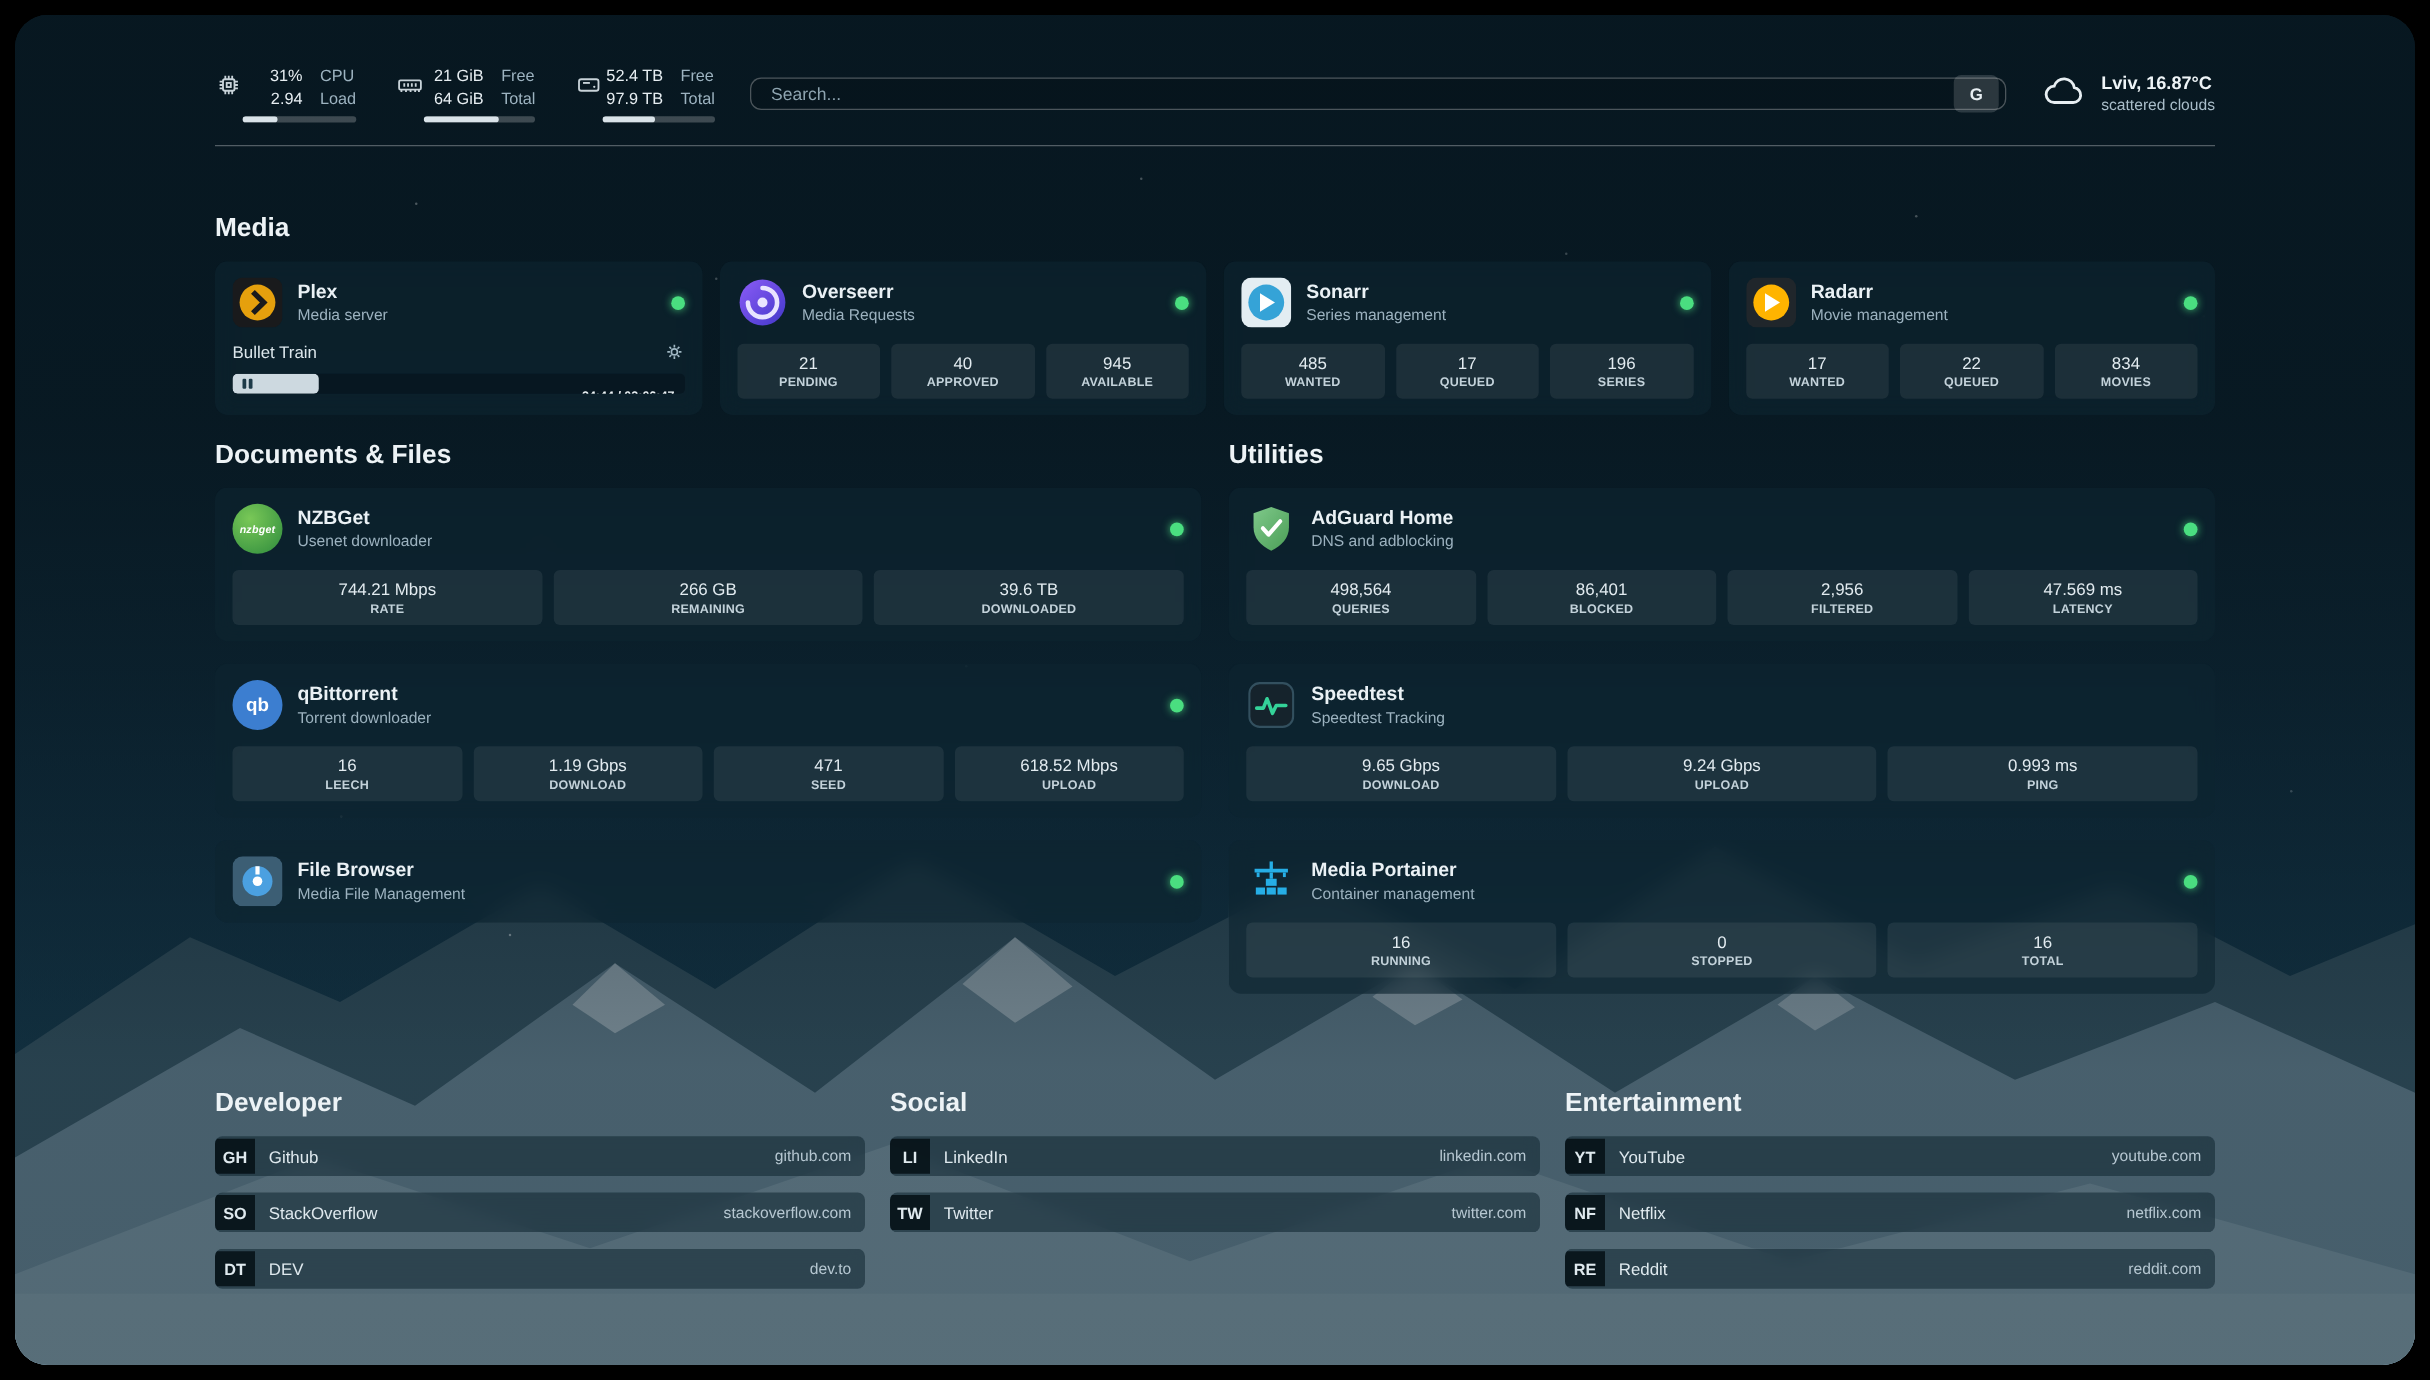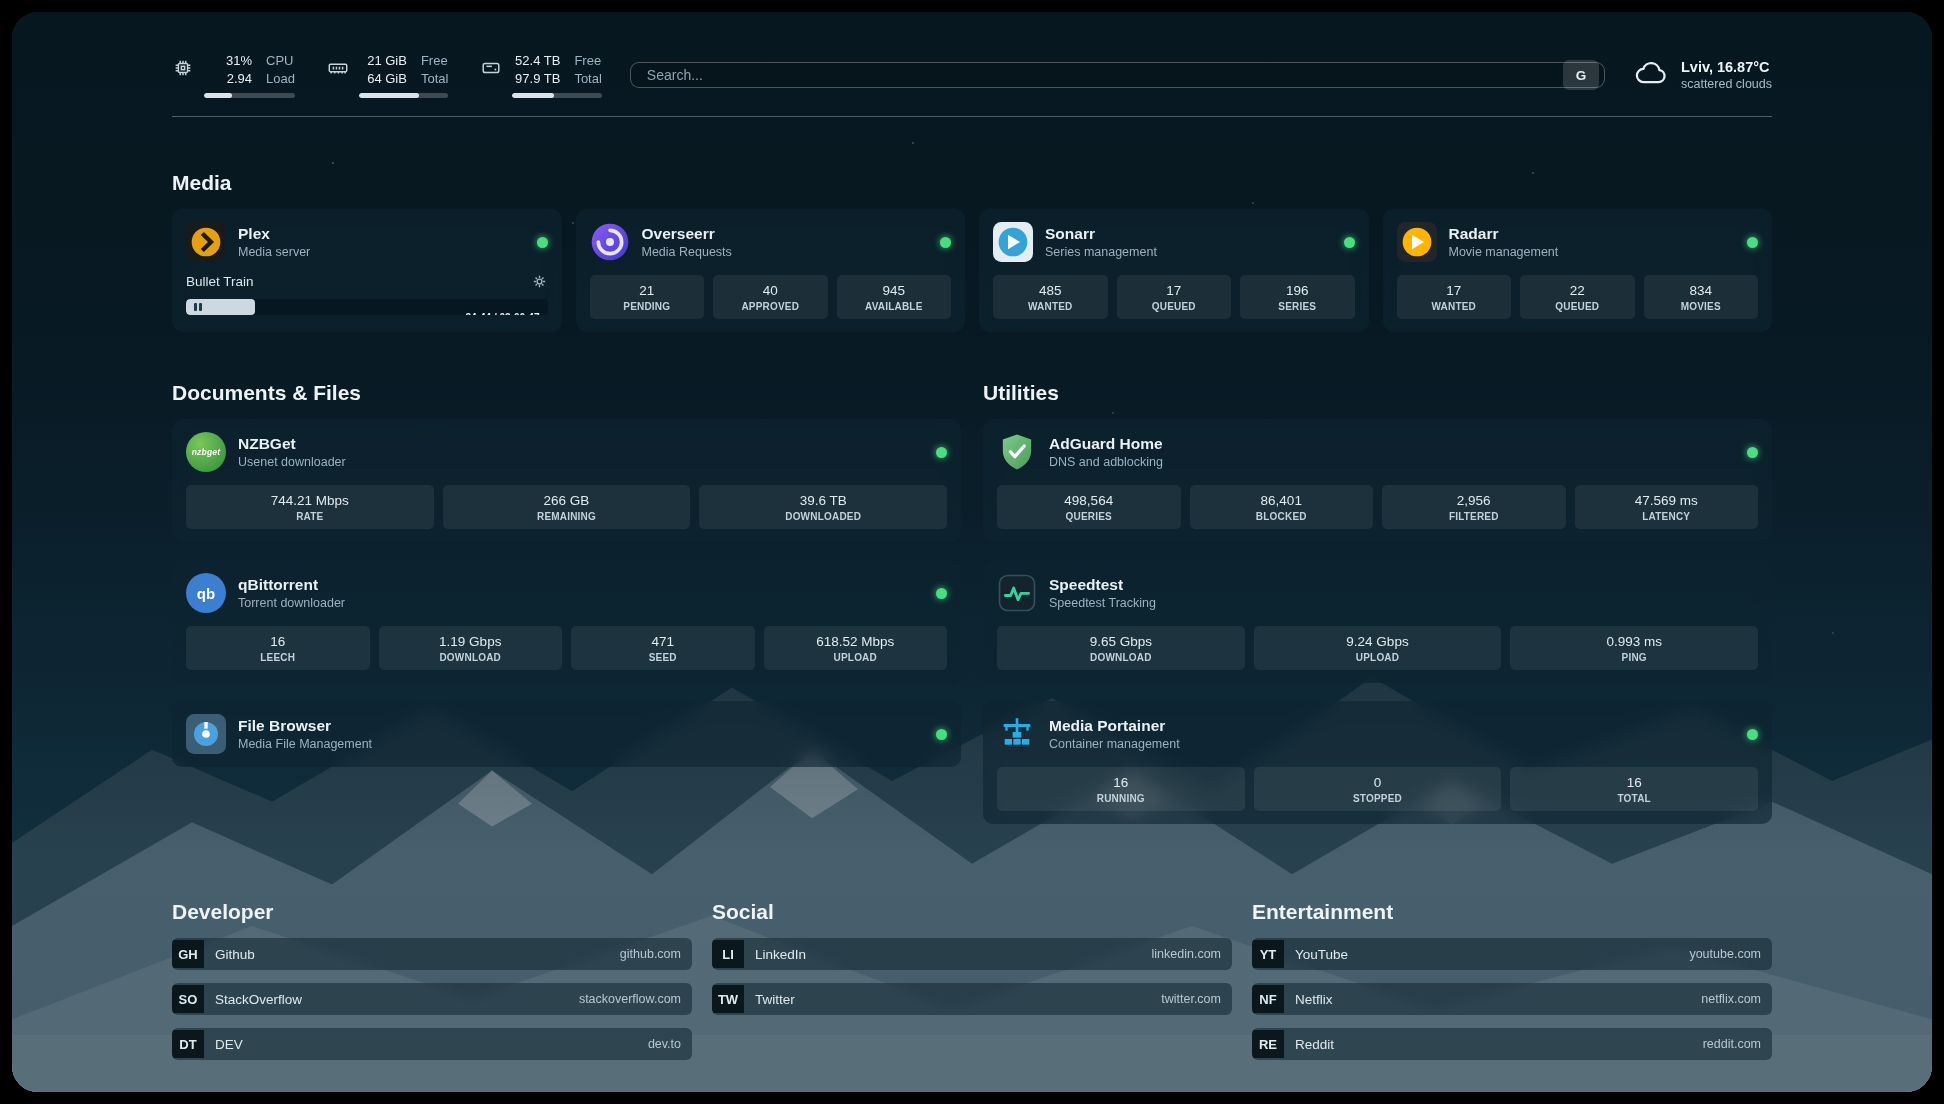--- a/index.html
+++ b/index.html
@@ -29,21 +29,21 @@
       1600px 470px 0 0 rgba(255,255,255,.18), 760px 520px 0 0 rgba(255,255,255,.16),
       260px 640px 0 0 rgba(255,255,255,.20), 1820px 620px 0 0 rgba(255,255,255,.18),
       640px 700px 0 0 rgba(255,255,255,.15), 395px 735px 0 0 rgba(255,255,255,.30),
       1400px 720px 0 0 rgba(255,255,255,.15);
   }
   .content { position:absolute; inset:0; padding:34px 160px 0; color:#e7eef2; }
 
   
   .topbar { display:flex; align-items:center; gap:28px; height:58px; }
   .widgets { display:flex; gap:32px; align-items:flex-start; }
-  .widget { display:flex; gap:10px; align-items:flex-start; }
+  .widget { display:flex; align-items:flex-start; }
   .w-icon { margin-top:5px; opacity:.92; }
   .w-icon svg { width:22px; height:22px; display:block; }
   .w-grid { display:grid; grid-template-columns:auto auto; column-gap:14px; row-gap:1px; font-size:13px; line-height:17px; }
   .w-num { text-align:right; color:#e7eef2; min-width:48px; }
   .w-lab { color:#9db3c0; }
   .w-bar { grid-column:1 / -1; height:5px; border-radius:3px; background:rgba(255,255,255,.22); margin-top:5px; overflow:hidden; }
   .w-fill { height:100%; background:#d9e3e9; border-radius:3px; }
 
   .search { flex:1; display:flex; align-items:center; height:26px; background:rgba(6,18,25,.45);
     border:1px solid rgba(255,255,255,.28); border-radius:9px; padding:0 5px 0 14px;justify-content:center; }
@@ -56,21 +56,21 @@
   .weather svg { width:36px; height:36px; }
   .weather .loc { font-size:14.5px; font-weight:700; color:#eef4f7; }
   .weather .cond { font-size:12.5px; color:#a9bdc9; margin-top:2px; }
 
   .divider { border:none; border-top:1px solid rgba(255,255,255,.30); margin:12px 0 0; }
 
   
   .sec-title { font-size:21px; font-weight:700; margin:0 0 14px; color:#edf3f6; }
   .media-sec { margin-top:54px; }
   .media-grid { display:grid; grid-template-columns:repeat(4,1fr); gap:14px; align-items:stretch; }
-  .two-col { display:grid; grid-template-columns:1fr 1fr; gap:22px; margin-top:49px; }
+  .two-col { display:grid; grid-template-columns:1fr 1fr; gap:22px; margin-top:20px; }
   .cards { display:flex; flex-direction:column; gap:18px; }
 
   .card { background:rgba(14,36,48,.60); border-radius:10px; padding:13px 14px; backdrop-filter:blur(8px); }
   .card-head { display:flex; align-items:center; gap:12px; }
   .titles { min-width:0; }
   .app-name { font-size:15.5px; font-weight:600; color:#eaf1f5; }
   .app-desc { font-size:12.5px; color:#9cb2bf; margin-top:2px; }
   .status-dot { width:11px; height:11px; border-radius:50%; margin-left:auto; box-shadow:0 0 7px rgba(74,222,128,.85); flex:0 0 11px; }
 
   .stats { display:grid; grid-auto-flow:column; grid-auto-columns:1fr; gap:9px; margin-top:13px; }

